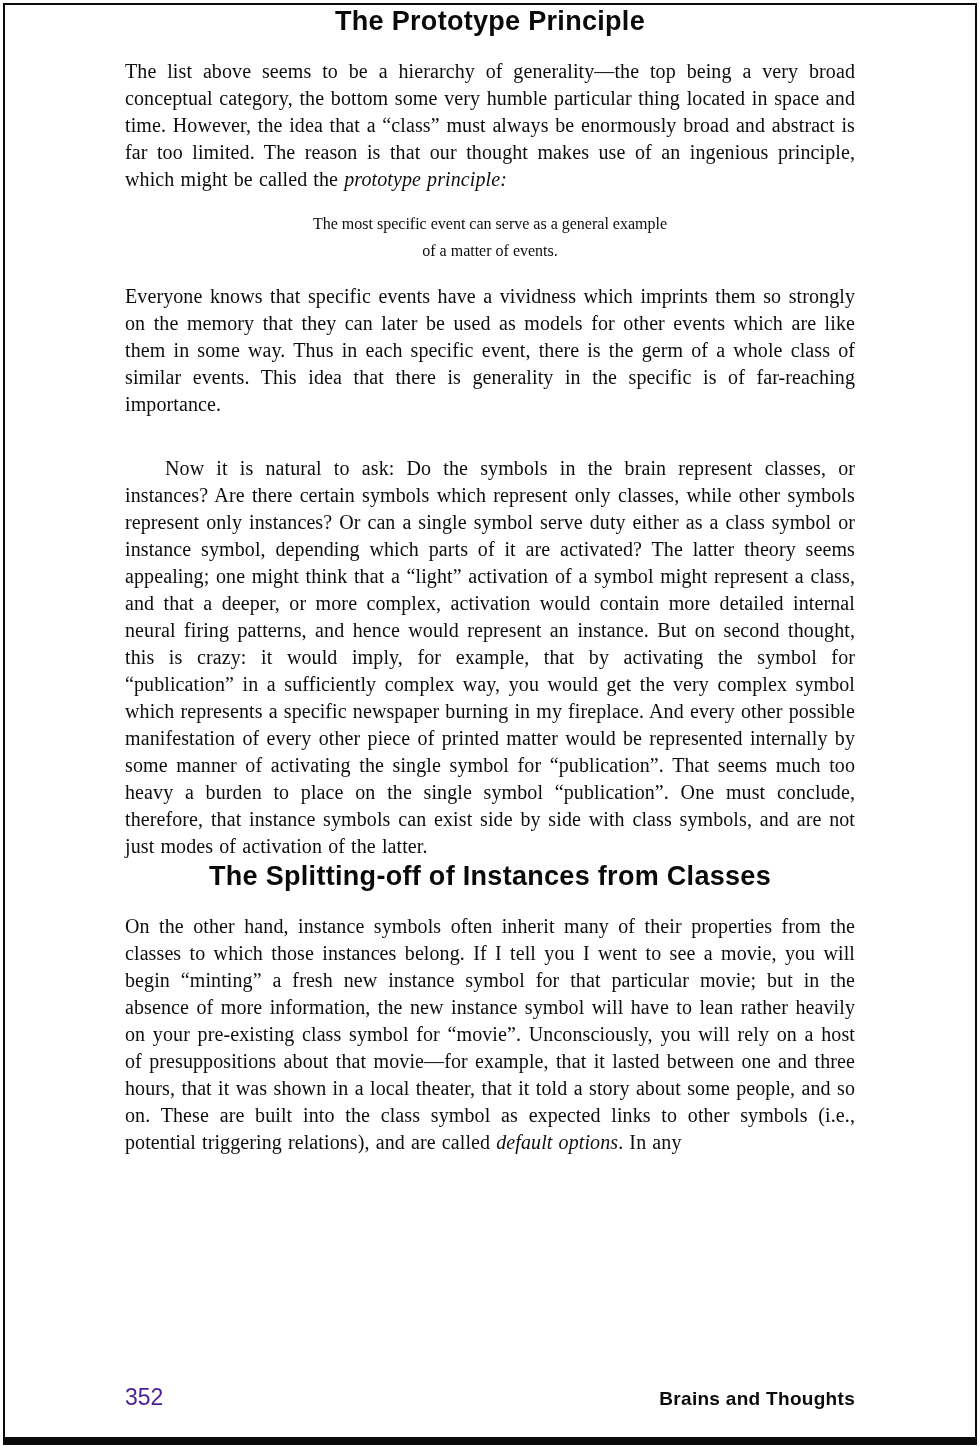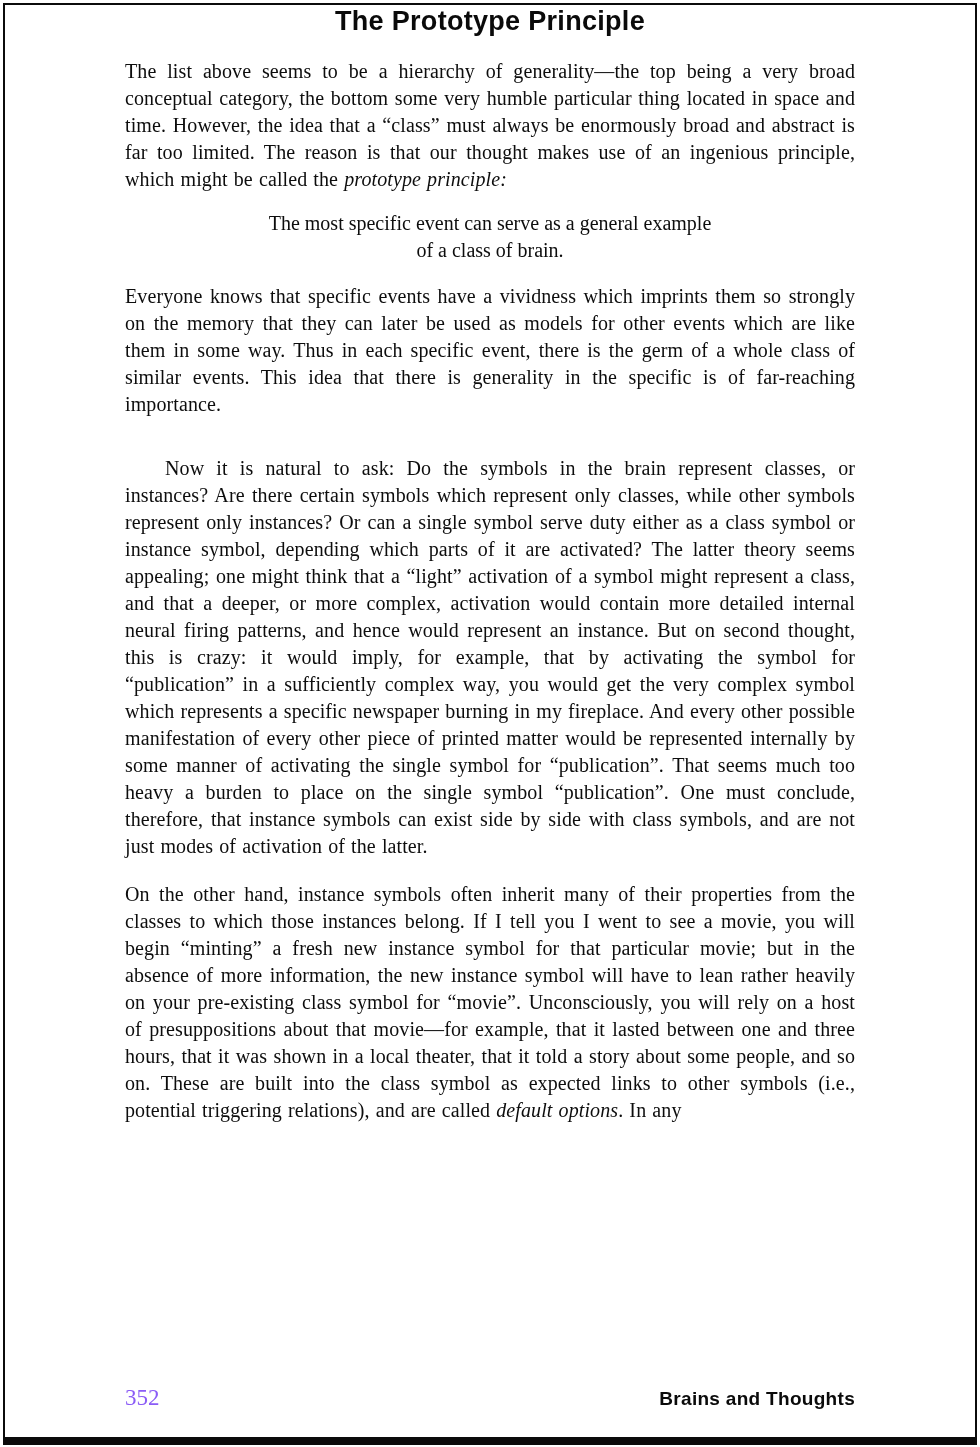--- a/index.html
+++ b/index.html
@@ -49,41 +49,41 @@
     line-height: 27px;
     text-align: justify;
     margin: 0;
     letter-spacing: 0.1px;
     word-spacing: 1px;
   }
   p.after-heading { margin-top: 21px; }
   p.indented { text-indent: 40px; margin-top: 37px; }
   .block-quote {
     font-family: "Liberation Serif", serif;
-    font-size: 20px;
+    font-size: 16px;
     line-height: 27px;
     text-align: center;
     margin-top: 17px;
     margin-bottom: 19px;
   }
   em.inline-italic {
     letter-spacing: 0.1px;
   }
   .page-footer {
     margin-top: auto;
     padding: 0 120px;
     margin-bottom: 26px;
     display: flex;
     justify-content: space-between;
     align-items: baseline;
   }
   .page-number {
-    font-family: Liberation Serif, serif;
+    font-family: Liberation Sans, sans-serif;
     font-size: 23px;
-    color: #8b5cf6;
+    color: #4c1d95;
   }
   .running-title {
     font-family: "Liberation Sans", sans-serif;
     font-weight: 700;
     font-size: 19px;
     letter-spacing: 0.3px;
     color: #0a0a0a;
   }
 </style>
 </head>
@@ -92,27 +92,28 @@
 <div class="scan">
   <div class="page-frame">
     <div class="content">
 
       <h1 class="section-heading heading-1">The Prototype Principle</h1>
 
       <p class="body-para after-heading"><span>The list above seems to be a hierarchy of generality—the top being a very broad conceptual category, the bottom some very humble particular thing located in space and time. However, the idea that a “class” must always be enormously broad and abstract is far too limited. The reason is that our thought makes use of an ingenious principle, which might be called the </span><em class="inline-italic">prototype principle:</em></p>
 
       <div class="block-quote">
         <div>The most specific event can serve as a general example</div>
-        <div>of a class of brain.</div>
+        <div>of a matter of events.</div>
       </div>
 
       <p class="body-para">Everyone knows that specific events have a vividness which imprints them so strongly on the memory that they can later be used as models for other events which are like them in some way. Thus in each specific event, there is the germ of a whole class of similar events. This idea that there is generality in the specific is of far-reaching importance.</p>
 
       <p class="body-para indented">Now it is natural to ask: Do the symbols in the brain represent classes, or instances? Are there certain symbols which represent only classes, while other symbols represent only instances? Or can a single symbol serve duty either as a class symbol or instance symbol, depending which parts of it are activated? The latter theory seems appealing; one might think that a “light” activation of a symbol might represent a class, and that a deeper, or more complex, activation would contain more detailed internal neural firing patterns, and hence would represent an instance. But on second thought, this is crazy: it would imply, for example, that by activating the symbol for “publication” in a sufficiently complex way, you would get the very complex symbol which represents a specific newspaper burning in my fireplace. And every other possible manifestation of every other piece of printed matter would be represented internally by some manner of activating the single symbol for “publication”. That seems much too heavy a burden to place on the single symbol “publication”. One must conclude, therefore, that instance symbols can exist side by side with class symbols, and are not just modes of activation of the latter.</p>
 
+      <h1 class="section-heading heading-2">The Splitting-off of Instances from Classes</h1>
 
       <p class="body-para after-heading"><span>On the other hand, instance symbols often inherit many of their properties from the classes to which those instances belong. If I tell you I went to see a movie, you will begin “minting” a fresh new instance symbol for that particular movie; but in the absence of more information, the new instance symbol will have to lean rather heavily on your pre-existing class symbol for “movie”. Unconsciously, you will rely on a host of presuppositions about that movie—for example, that it lasted between one and three hours, that it was shown in a local theater, that it told a story about some people, and so on. These are built into the class symbol as expected links to other symbols (i.e., potential triggering relations), and are called </span><em class="inline-italic">default options</em><span>. In any</span></p>
 
     </div>
 
     <div class="page-footer">
       <span class="page-number">352</span>
       <span class="running-title">Brains and Thoughts</span>
     </div>
   </div>

